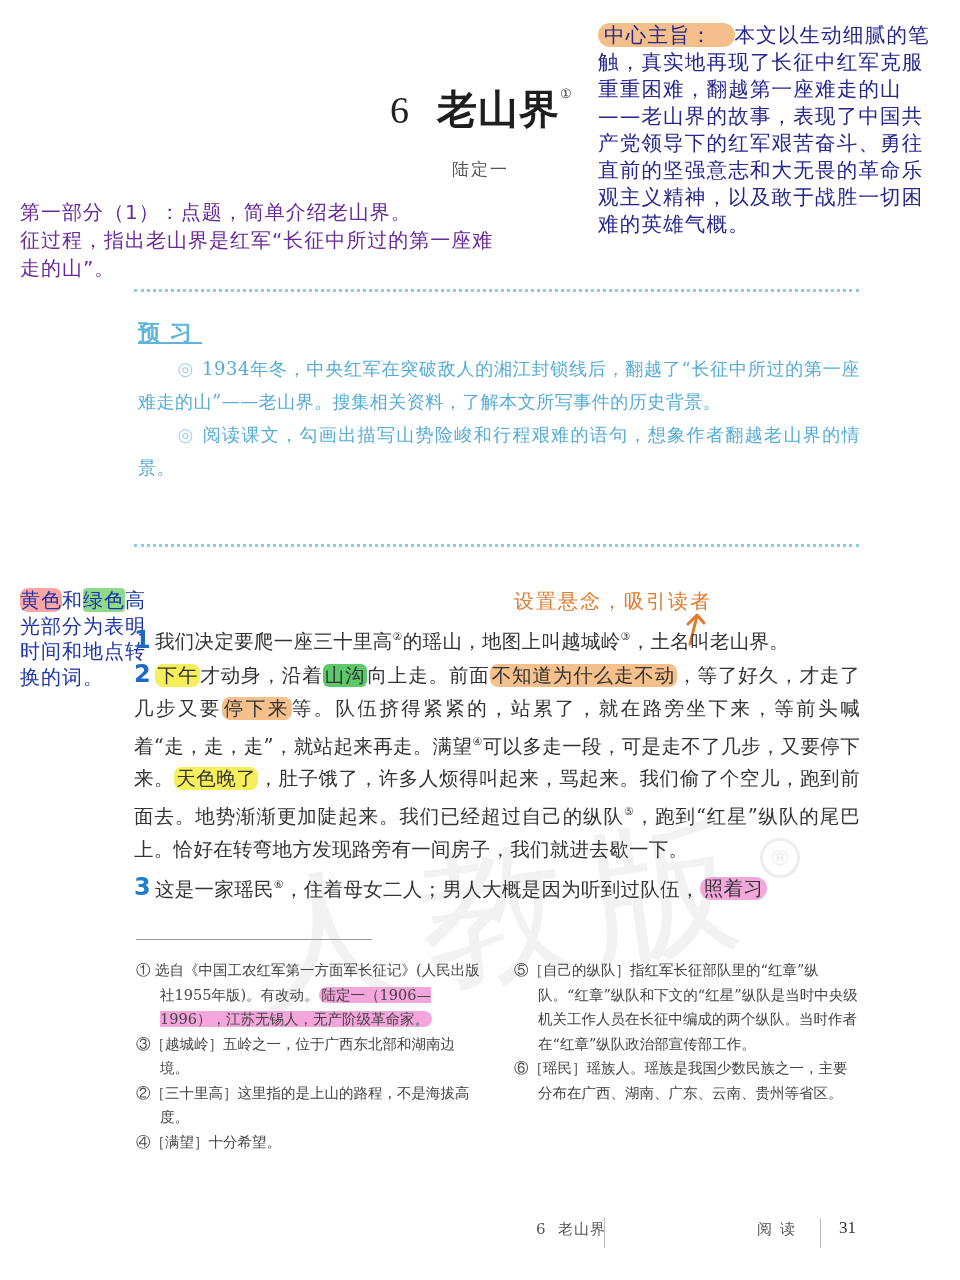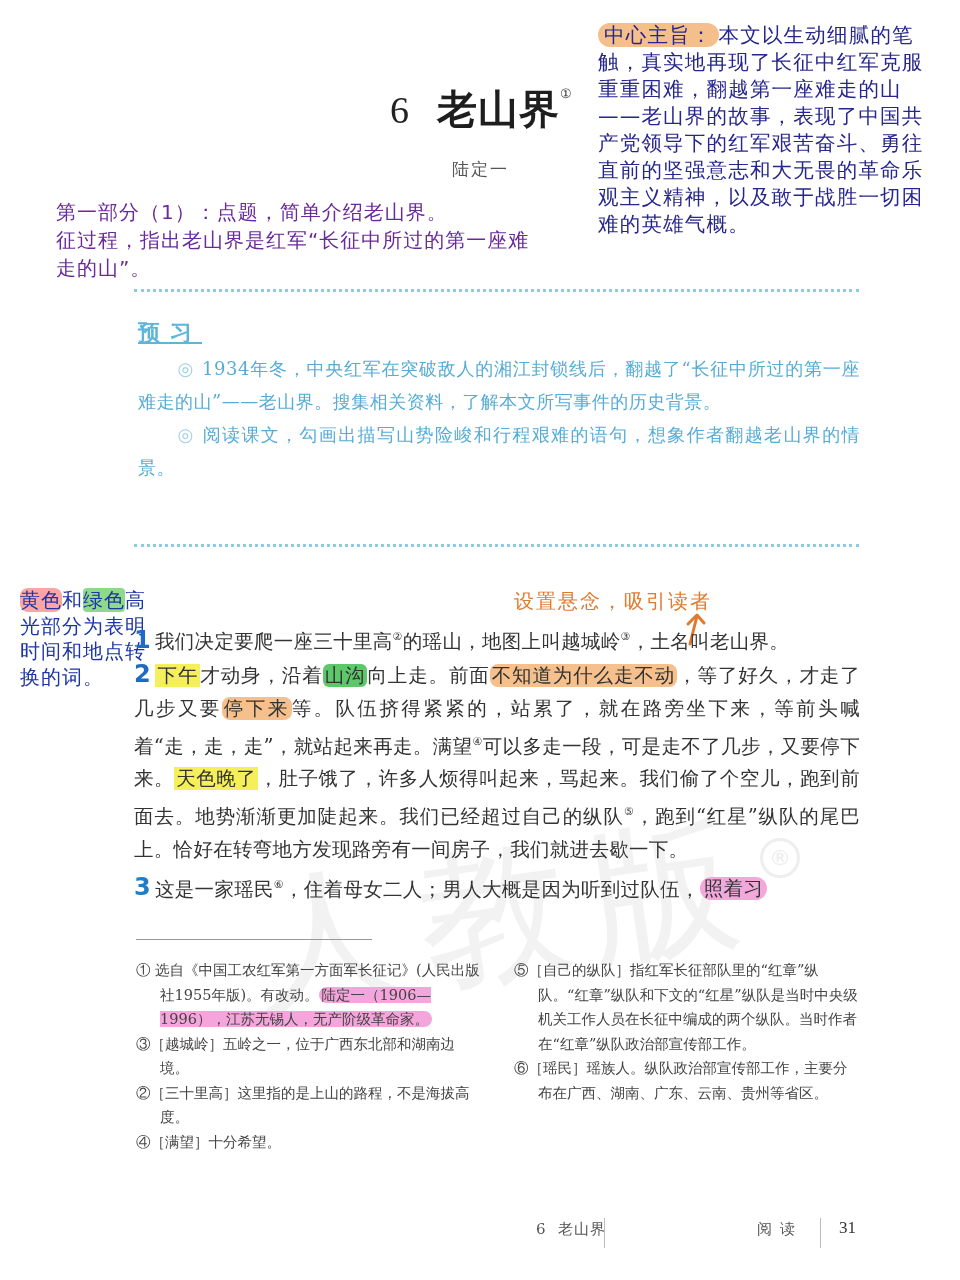--- a/index.html
+++ b/index.html
@@ -18,29 +18,29 @@
   .title-text { font-size:40px; color:#1e1e1e; font-weight:bold; letter-spacing:1px; }
   .title-sup { font-size:13px; vertical-align:top; position:relative; top:4px; color:#333; }
   .author { left:452px; top:158px; font-size:17px; color:#555; letter-spacing:2px; }
 
   
   .main-idea {
     left:598px; top:22px; width:335px; font-size:20.5px; line-height:27px;
     color:#27268c; letter-spacing:1.2px;
   }
   .mi-label {
-    background:#f5bf8b; border-radius:14px; padding:0 6px 0 6px;
+    background:#f5bf8b; border-radius:14px; padding:0 22px 0 6px;
   }
 
   
   .structure {
     left:20px; top:198px; width:580px; font-size:20px; line-height:28px;
     color:#6a2a9a; letter-spacing:1px;
   }
-  .structure div { white-space:nowrap;margin-left:36px; }
+  .structure div { white-space:nowrap; }
 
   
   .dots { left:134px; width:725px; height:0; border-top:3px dotted #8ecbe3; }
   .preview-title { left:138px; top:318px; font-size:22px; color:#5fb5d9; letter-spacing:10px; font-weight:bold;text-decoration:underline; }
   .preview-body {
     left:138px; top:352px; width:722px; font-size:18px; line-height:33px;
     color:#56acd6; letter-spacing:0.5px; text-align:justify;
   }
   .preview-body p { margin:0 0 0 0; text-indent:2.2em; }
   .bullet { color:#9bd0e8; margin-right:8px; }
@@ -58,21 +58,21 @@
   .arrow { left:684px; top:612px; }
 
   
   .body-text {
     left:134px; top:620px; width:726px; font-size:19.5px; line-height:33px;
     color:#333; text-align:justify; letter-spacing:0.3px;
   }
   .body-text p { margin:0; }
   .pnum { font-family:"DejaVu Sans",sans-serif; font-weight:bold; color:#1f6bc4; font-size:24px; margin-right:4px; }
   .pnum.p3 { color:#1e7fc8; }
-  .mk-y { background:#f6ef5c; border-radius:0; padding:0 2px; }
+  .mk-y { background:#f6ef5c; border-radius:8px; padding:0 2px; }
   .mk-g { background:#5cc86a; border-radius:6px; padding:0 2px; }
   .mk-o { background:#f6c08c; border-radius:8px; padding:0 2px; }
   .mk-p { background:#f3a8dc; border-radius:12px; padding:0 4px; }
   sup.fn { font-size:11px; }
 
   
   .fn-rule { left:136px; top:939px; width:236px; border-top:1px solid #999; }
   .fn-col { top:958px; width:346px; font-size:14.5px; line-height:24.5px; color:#444; }
   .fn-col .fn { padding-left:24px; text-indent:-24px; }
   .fn-left { left:136px; }
@@ -143,20 +143,20 @@
 
 <div class="abs fn-rule"></div>
 <div class="abs fn-col fn-left">
   <div class="fn"><span>①</span> <span>选自《中国工农红军第一方面军长征记》(人民出版社1955年版)。有改动。</span><span class="mk-pink">陆定一（1906—1996），江苏无锡人，无产阶级革命家。</span></div>
   <div class="fn"><span>③</span><span>［越城岭］五岭之一，位于广西东北部和湖南边境。</span></div>
   <div class="fn"><span>②</span><span>［三十里高］这里指的是上山的路程，不是海拔高度。</span></div>
   <div class="fn"><span>④</span><span>［满望］十分希望。</span></div>
 </div>
 <div class="abs fn-col fn-right">
   <div class="fn"><span>⑤</span><span>［自己的纵队］指红军长征部队里的“红章”纵队。“红章”纵队和下文的“红星”纵队是当时中央级机关工作人员在长征中编成的两个纵队。当时作者在“红章”纵队政治部宣传部工作。</span></div>
-  <div class="fn"><span>⑥</span><span>［瑶民］瑶族人。纵队政治部宣传部工作，主要分布在广西、湖南、广东、云南、贵州等省区。</span></div>
+  <div class="fn"><span>⑥</span><span>［瑶民］瑶族人。瑶族是我国少数民族之一，主要分布在广西、湖南、广东、云南、贵州等省区。</span></div>
 </div>
 
 <div class="abs footer-left" style="white-space:pre;">6  老山界</div>
 <div class="abs footer-sep1"></div>
 <div class="abs footer-center">阅读</div>
 <div class="abs footer-sep2"></div>
 <div class="abs footer-page">31</div>
 
 </body></html>

